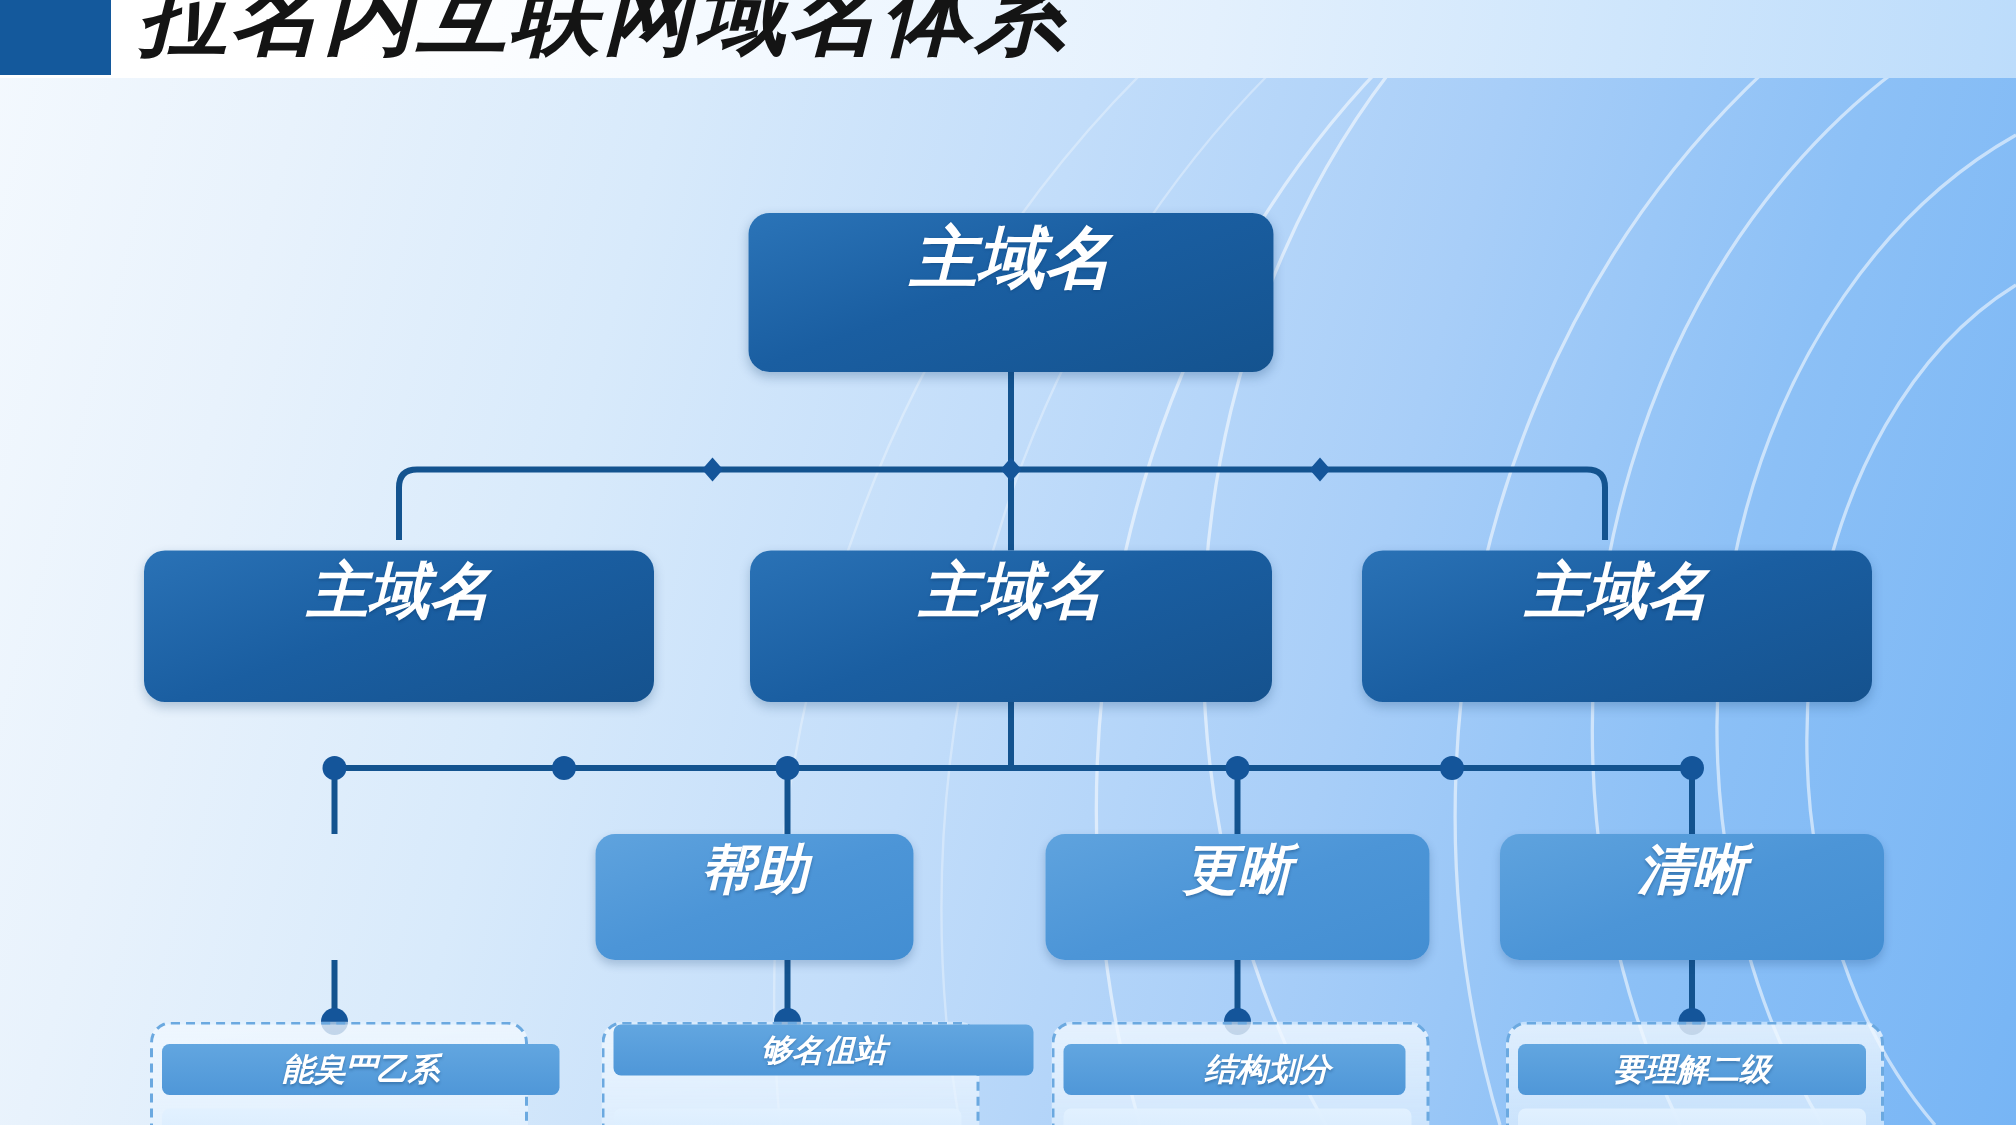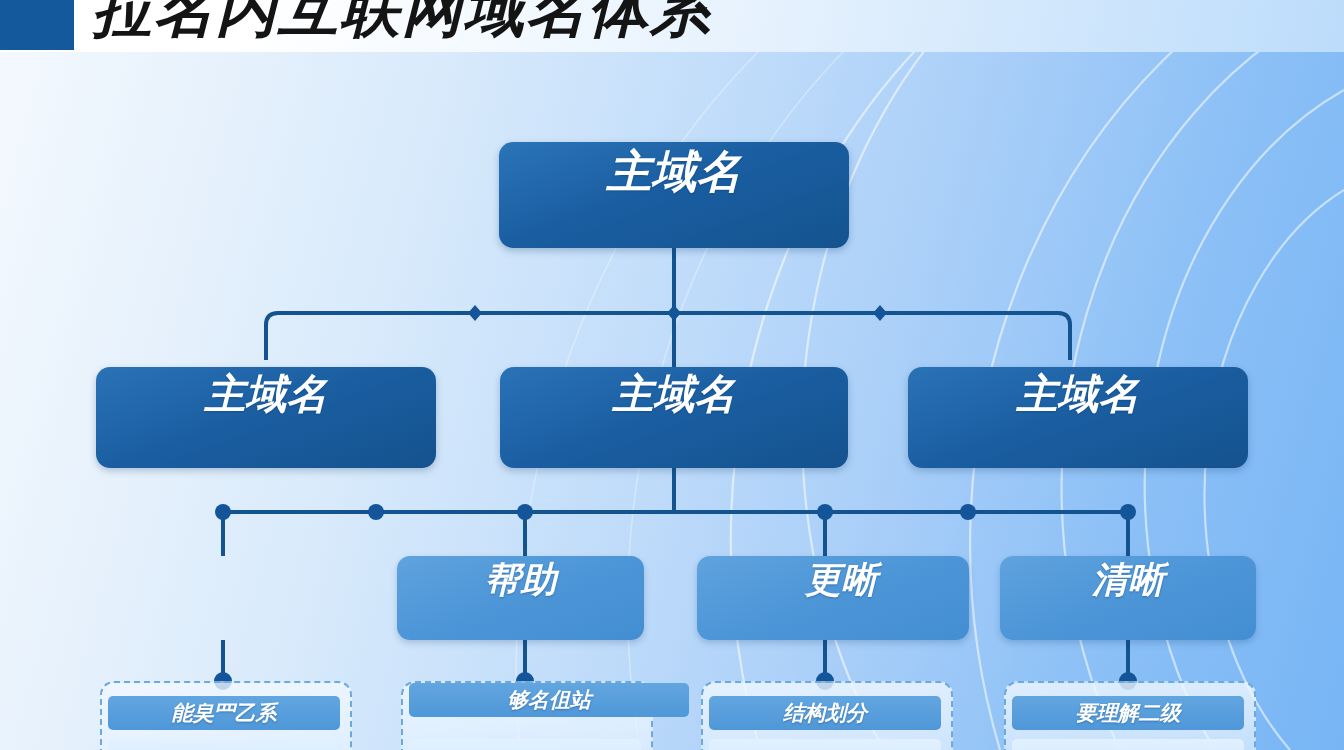--- a/index.html
+++ b/index.html
@@ -157,42 +157,42 @@
   <div class="node node-l2" style="left:96px;top:367px;width:340px;height:101px;">
     <span>主域名</span>
   </div>
   <div class="node node-l2" style="left:500px;top:367px;width:348px;height:101px;">
     <span>主域名</span>
   </div>
   <div class="node node-l2" style="left:908px;top:367px;width:340px;height:101px;">
     <span>主域名</span>
   </div>
 
-  <div class="node node-l3" style="left:397px;top:556px;width:247px;height:84px;">
+  <div class="node node-l3" style="left:397px;top:556px;width:212px;height:84px;">
     <span>帮助</span>
   </div>
-  <div class="node node-l3" style="left:697px;top:556px;width:256px;height:84px;padding-left:16px;">
+  <div class="node node-l3" style="left:697px;top:556px;width:256px;height:84px;">
     <span>更晰</span>
   </div>
   <div class="node node-l3" style="left:1000px;top:556px;width:256px;height:84px;">
     <span>清晰</span>
   </div>
 
   <div class="dash-group" style="left:100px;top:681px;width:248px;height:90px;">
-    <div class="sub-chip" style="left:6px;top:13px;width:232px;height:34px;">能㚖罒乙系</div>
+    <div class="sub-chip" style="left:6px;top:13px;width:265px;height:34px;">能㚖罒乙系</div>
     <div class="sub-chip-ghost" style="left:6px;top:56px;width:232px;height:34px;"></div>
   </div>
 
   <div class="dash-group" style="left:401px;top:681px;width:248px;height:90px;">
     <div class="sub-chip" style="left:6px;top:0;width:280px;height:34px;">够名伹站</div>
     <div class="sub-chip-ghost" style="left:6px;top:56px;width:232px;height:34px;"></div>
   </div>
 
   <div class="dash-group" style="left:701px;top:681px;width:248px;height:90px;">
-    <div class="sub-chip" style="left:6px;top:13px;width:232px;height:34px;">结构划分</div>
+    <div class="sub-chip" style="left:6px;top:13px;width:184px;height:34px;padding-left:44px;">结构划分</div>
     <div class="sub-chip-ghost" style="left:6px;top:56px;width:232px;height:34px;"></div>
   </div>
 
   <div class="dash-group" style="left:1004px;top:681px;width:248px;height:90px;">
     <div class="sub-chip" style="left:6px;top:13px;width:232px;height:34px;text-align:center;">要理解二级</div>
     <div class="sub-chip-ghost" style="left:6px;top:56px;width:232px;height:34px;"></div>
   </div>
 
 </div>
 

